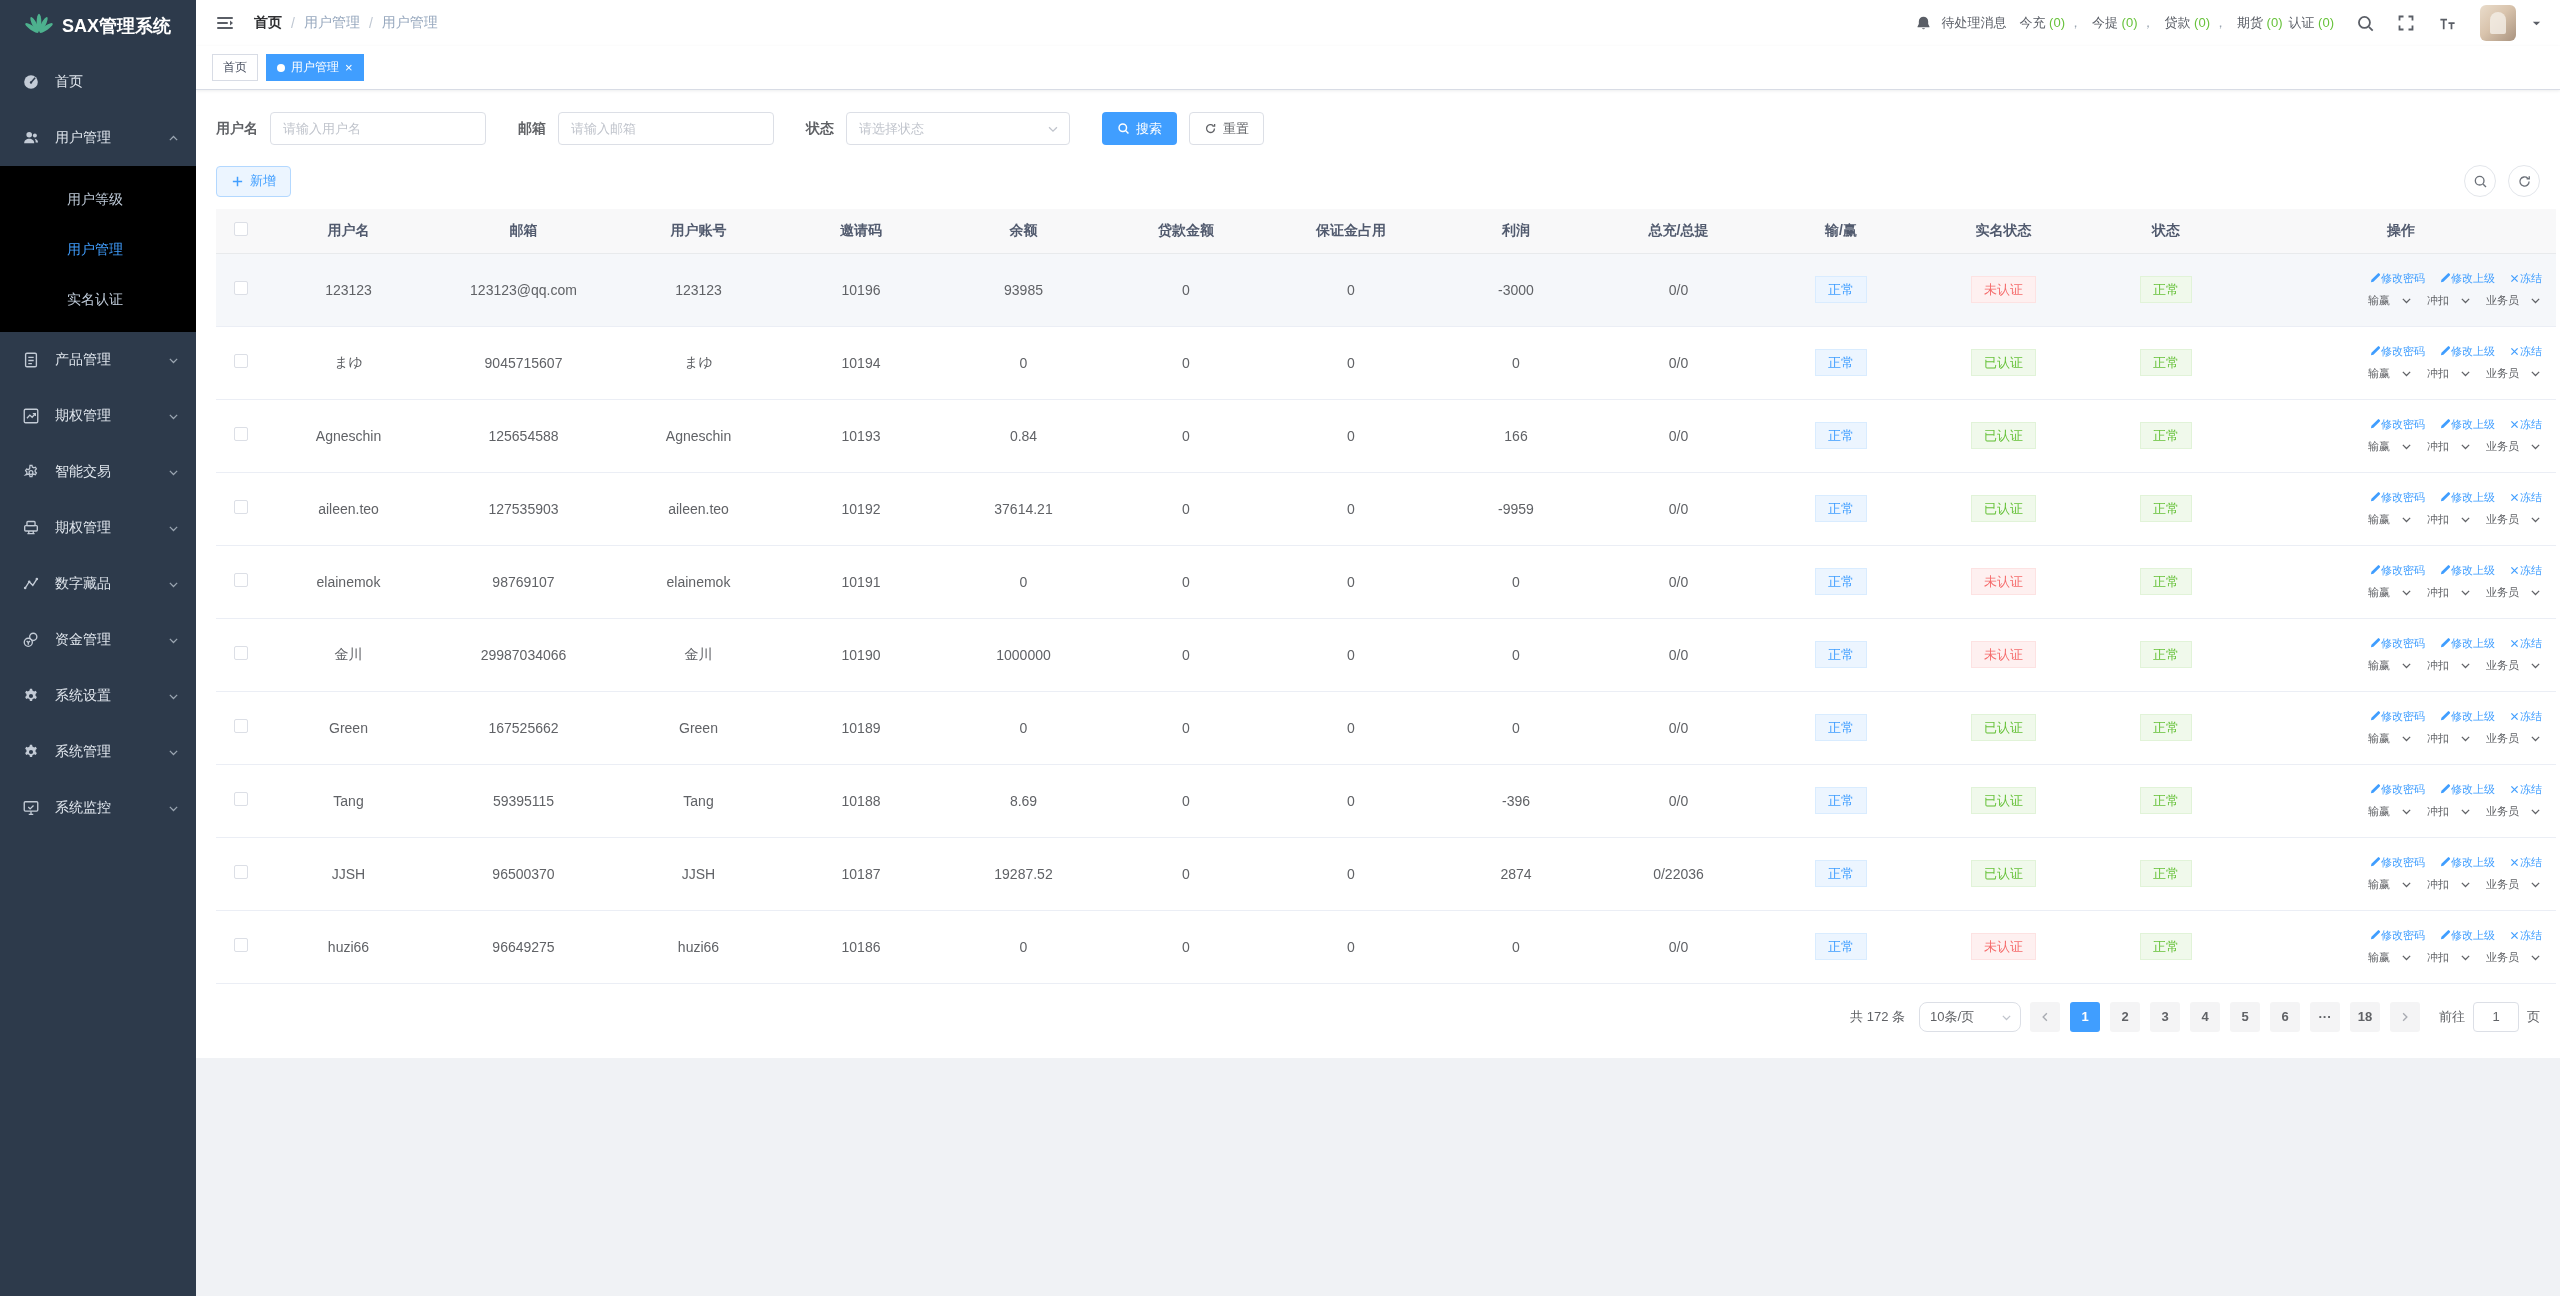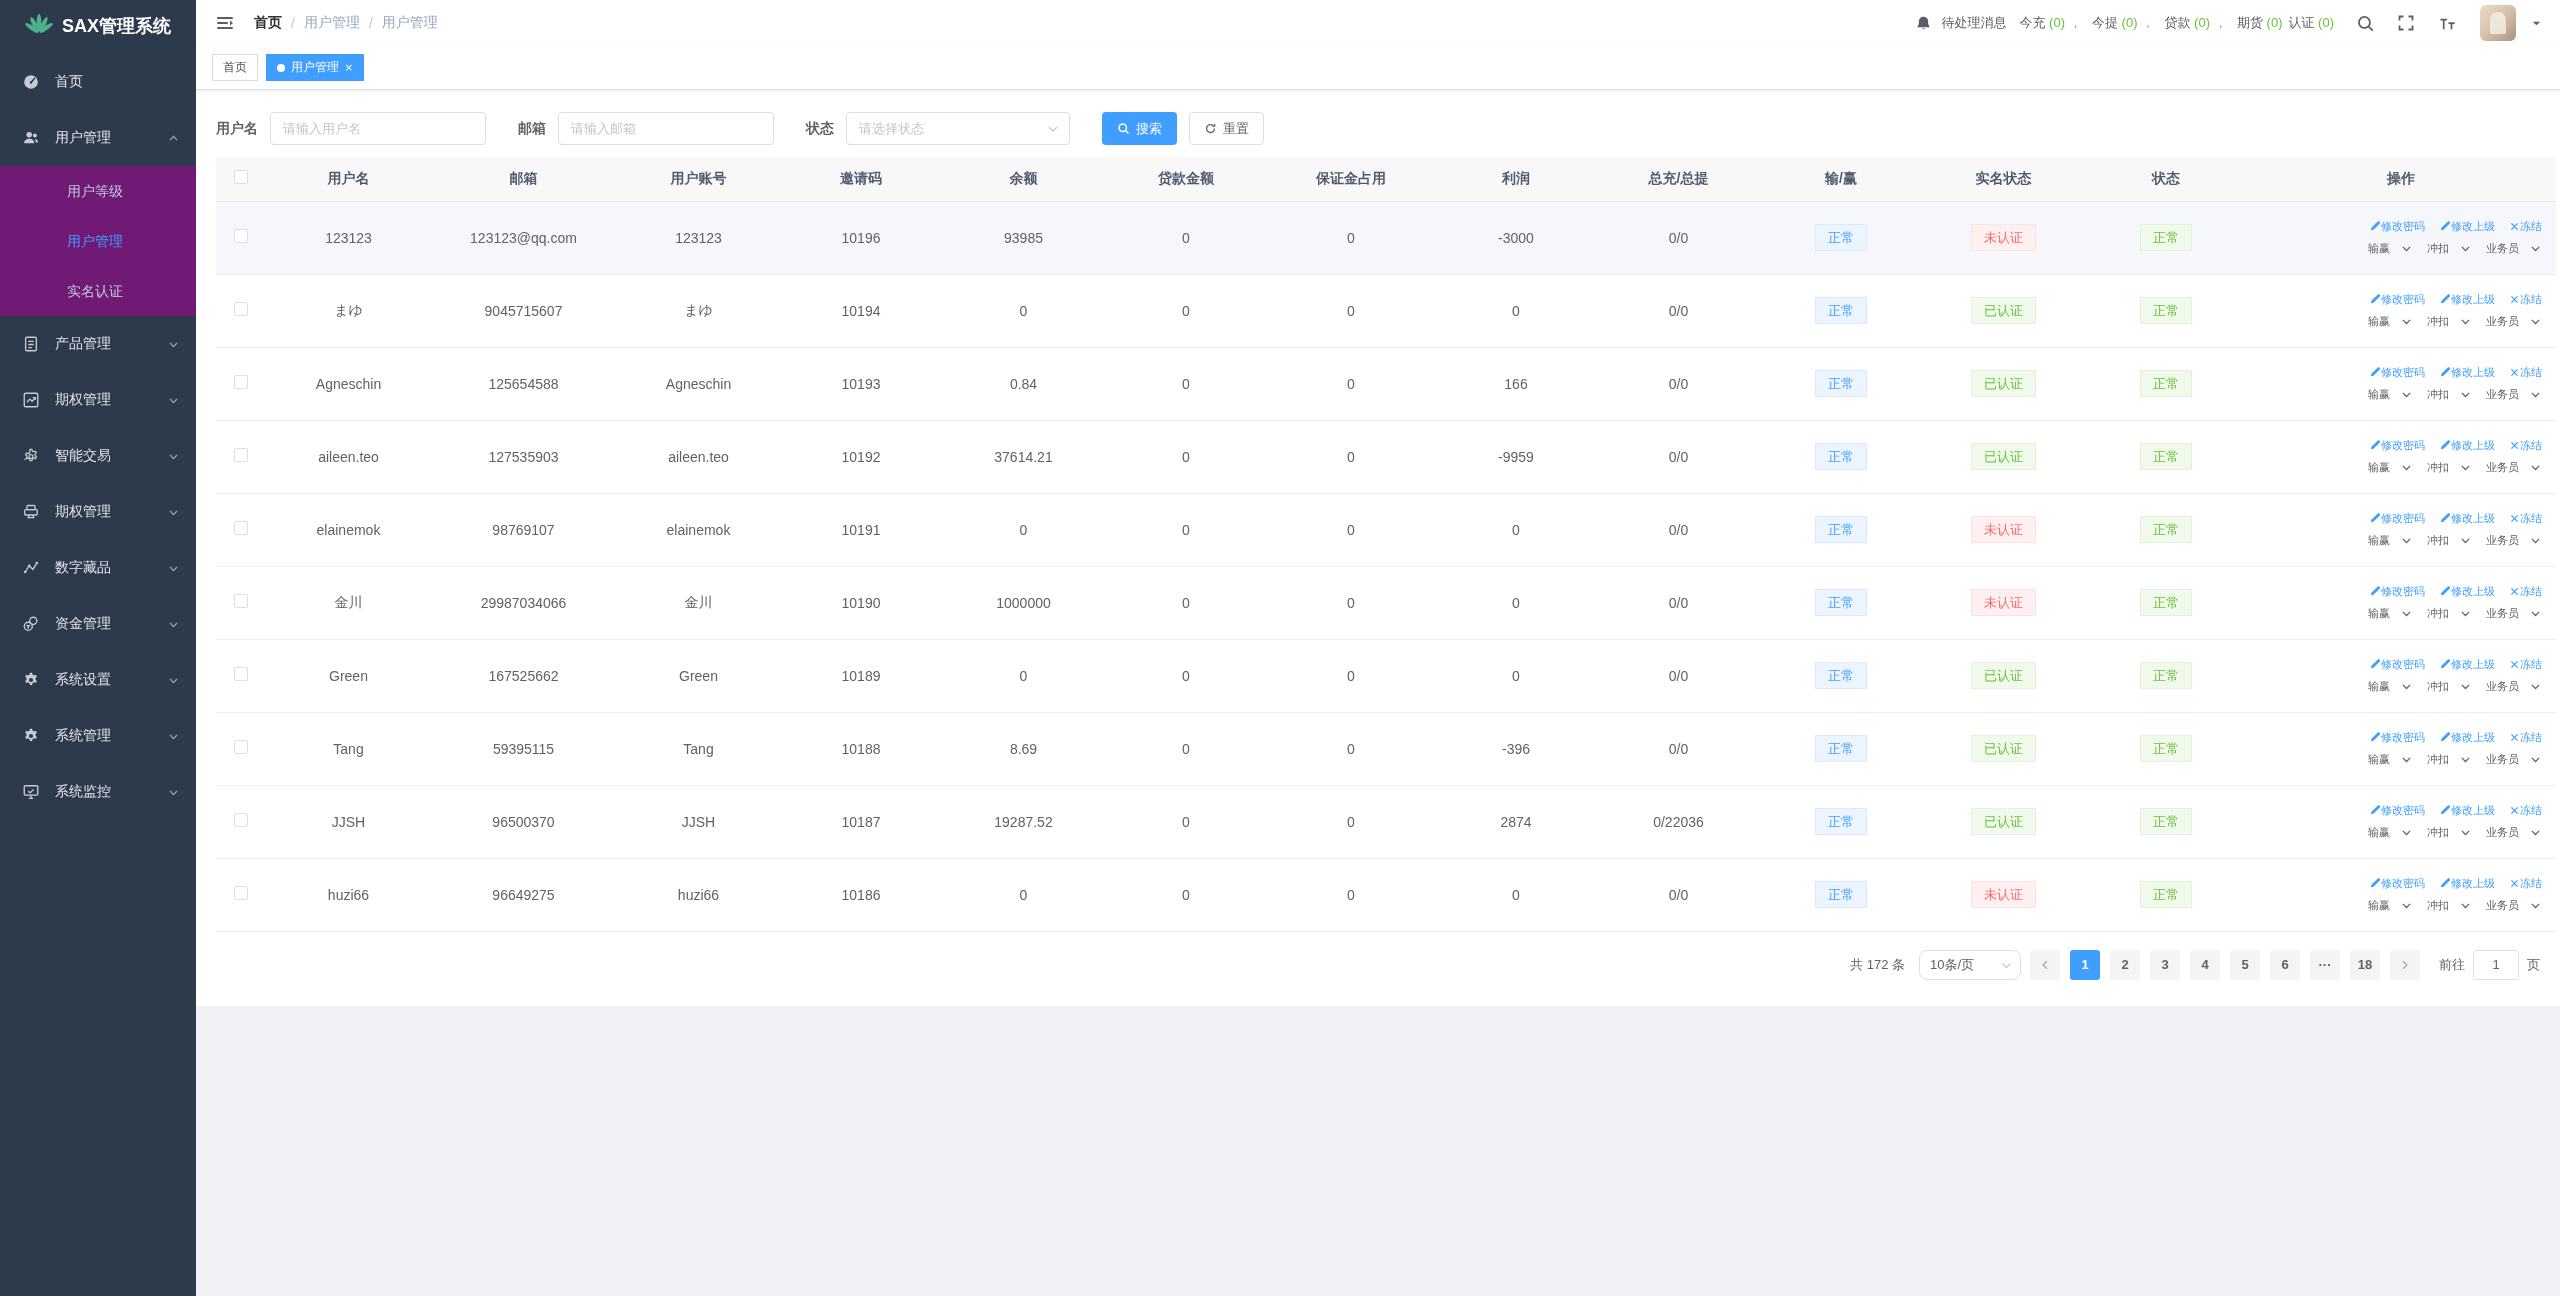--- a/index.html
+++ b/index.html
@@ -11,21 +11,21 @@
   .icon { display:inline-flex; align-items:center; justify-content:center; }
   .icon svg { display:block; }
 
   
   .sidebar { position:absolute; left:0; top:0; width:196px; height:1296px; background:#2d3a4b; z-index:5; }
   .logo { height:52px; display:flex; align-items:center; justify-content:center; gap:9px; color:#fff; font-size:18px; font-weight:bold; }
   .menu { padding-top:2px; }
   .menu-item { height:56px; display:flex; align-items:center; padding:0 16px 0 21px; color:#e0e6ed; font-size:14px; cursor:pointer; }
   .menu-item .mi-icon { width:20px; height:20px; margin-right:14px; color:#c3cbd6; }
   .menu-item .arrow { margin-left:auto; color:#9aa5b1; }
-  .submenu { background:#701a75; padding:0 0; }
+  .submenu { background:#000000; padding:8px 0; }
   .submenu-item { height:50px; line-height:50px; padding-left:67px; color:#bfcbd9; font-size:14px; cursor:pointer; }
   .submenu-item.active { color:#409eff; }
 
   
   .main { margin-left:196px; min-height:1296px; }
   .topbar { height:46px; background:#fff; display:flex; align-items:center; padding:0 18px; }
   .hamburger { width:22px; height:22px; color:#5a5e66; cursor:pointer; margin-right:18px; }
   .breadcrumb { display:flex; align-items:center; font-size:14px; gap:9px; }
   .crumb-first { color:#303133; font-weight:600; }
   .crumb { color:#97a8be; }
@@ -370,20 +370,48 @@
         <span class="icon">
           <svg width="13" height="13" viewBox="0 0 18 18" fill="none" stroke="currentColor" stroke-width="1.8">
               <path d="M14.5 9a5.5 5.5 0 1 1-1.7-3.95"></path>
               <path d="M14.7 2.6v3.1h-3.1"></path>
             </svg>
         </span>
         <span>重置</span>
       </button>
     </div>
 
+    <div class="toolbar">
+      <button class="btn btn-plain">
+        <span class="icon">
+          <svg width="13" height="13" viewBox="0 0 14 14" fill="none" stroke="currentColor" stroke-width="1.6">
+              <path d="M7 2v10M2 7h10"></path>
+            </svg>
+        </span>
+        <span>新增</span>
+      </button>
+      <div class="tool-circles">
+        <span class="circle-btn">
+          <span class="icon">
+            <svg width="15" height="15" viewBox="0 0 18 18" fill="none" stroke="currentColor" stroke-width="1.6">
+                <circle cx="8" cy="8" r="5.2"></circle>
+                <path d="M12.2 12.2l3.4 3.4"></path>
+              </svg>
+          </span>
+        </span>
+        <span class="circle-btn">
+          <span class="icon">
+            <svg width="15" height="15" viewBox="0 0 18 18" fill="none" stroke="currentColor" stroke-width="1.6">
+                <path d="M14.5 9a5.5 5.5 0 1 1-1.7-3.95"></path>
+                <path d="M14.7 2.6v3.1h-3.1"></path>
+              </svg>
+          </span>
+        </span>
+      </div>
+    </div>
 
     <table>
       <colgroup>
         <col style="width:50px">
           <col style="width:165px">
           <col style="width:185px">
           <col style="width:165px">
         <col style="width:160px">
           <col style="width:165px">
           <col style="width:160px">

